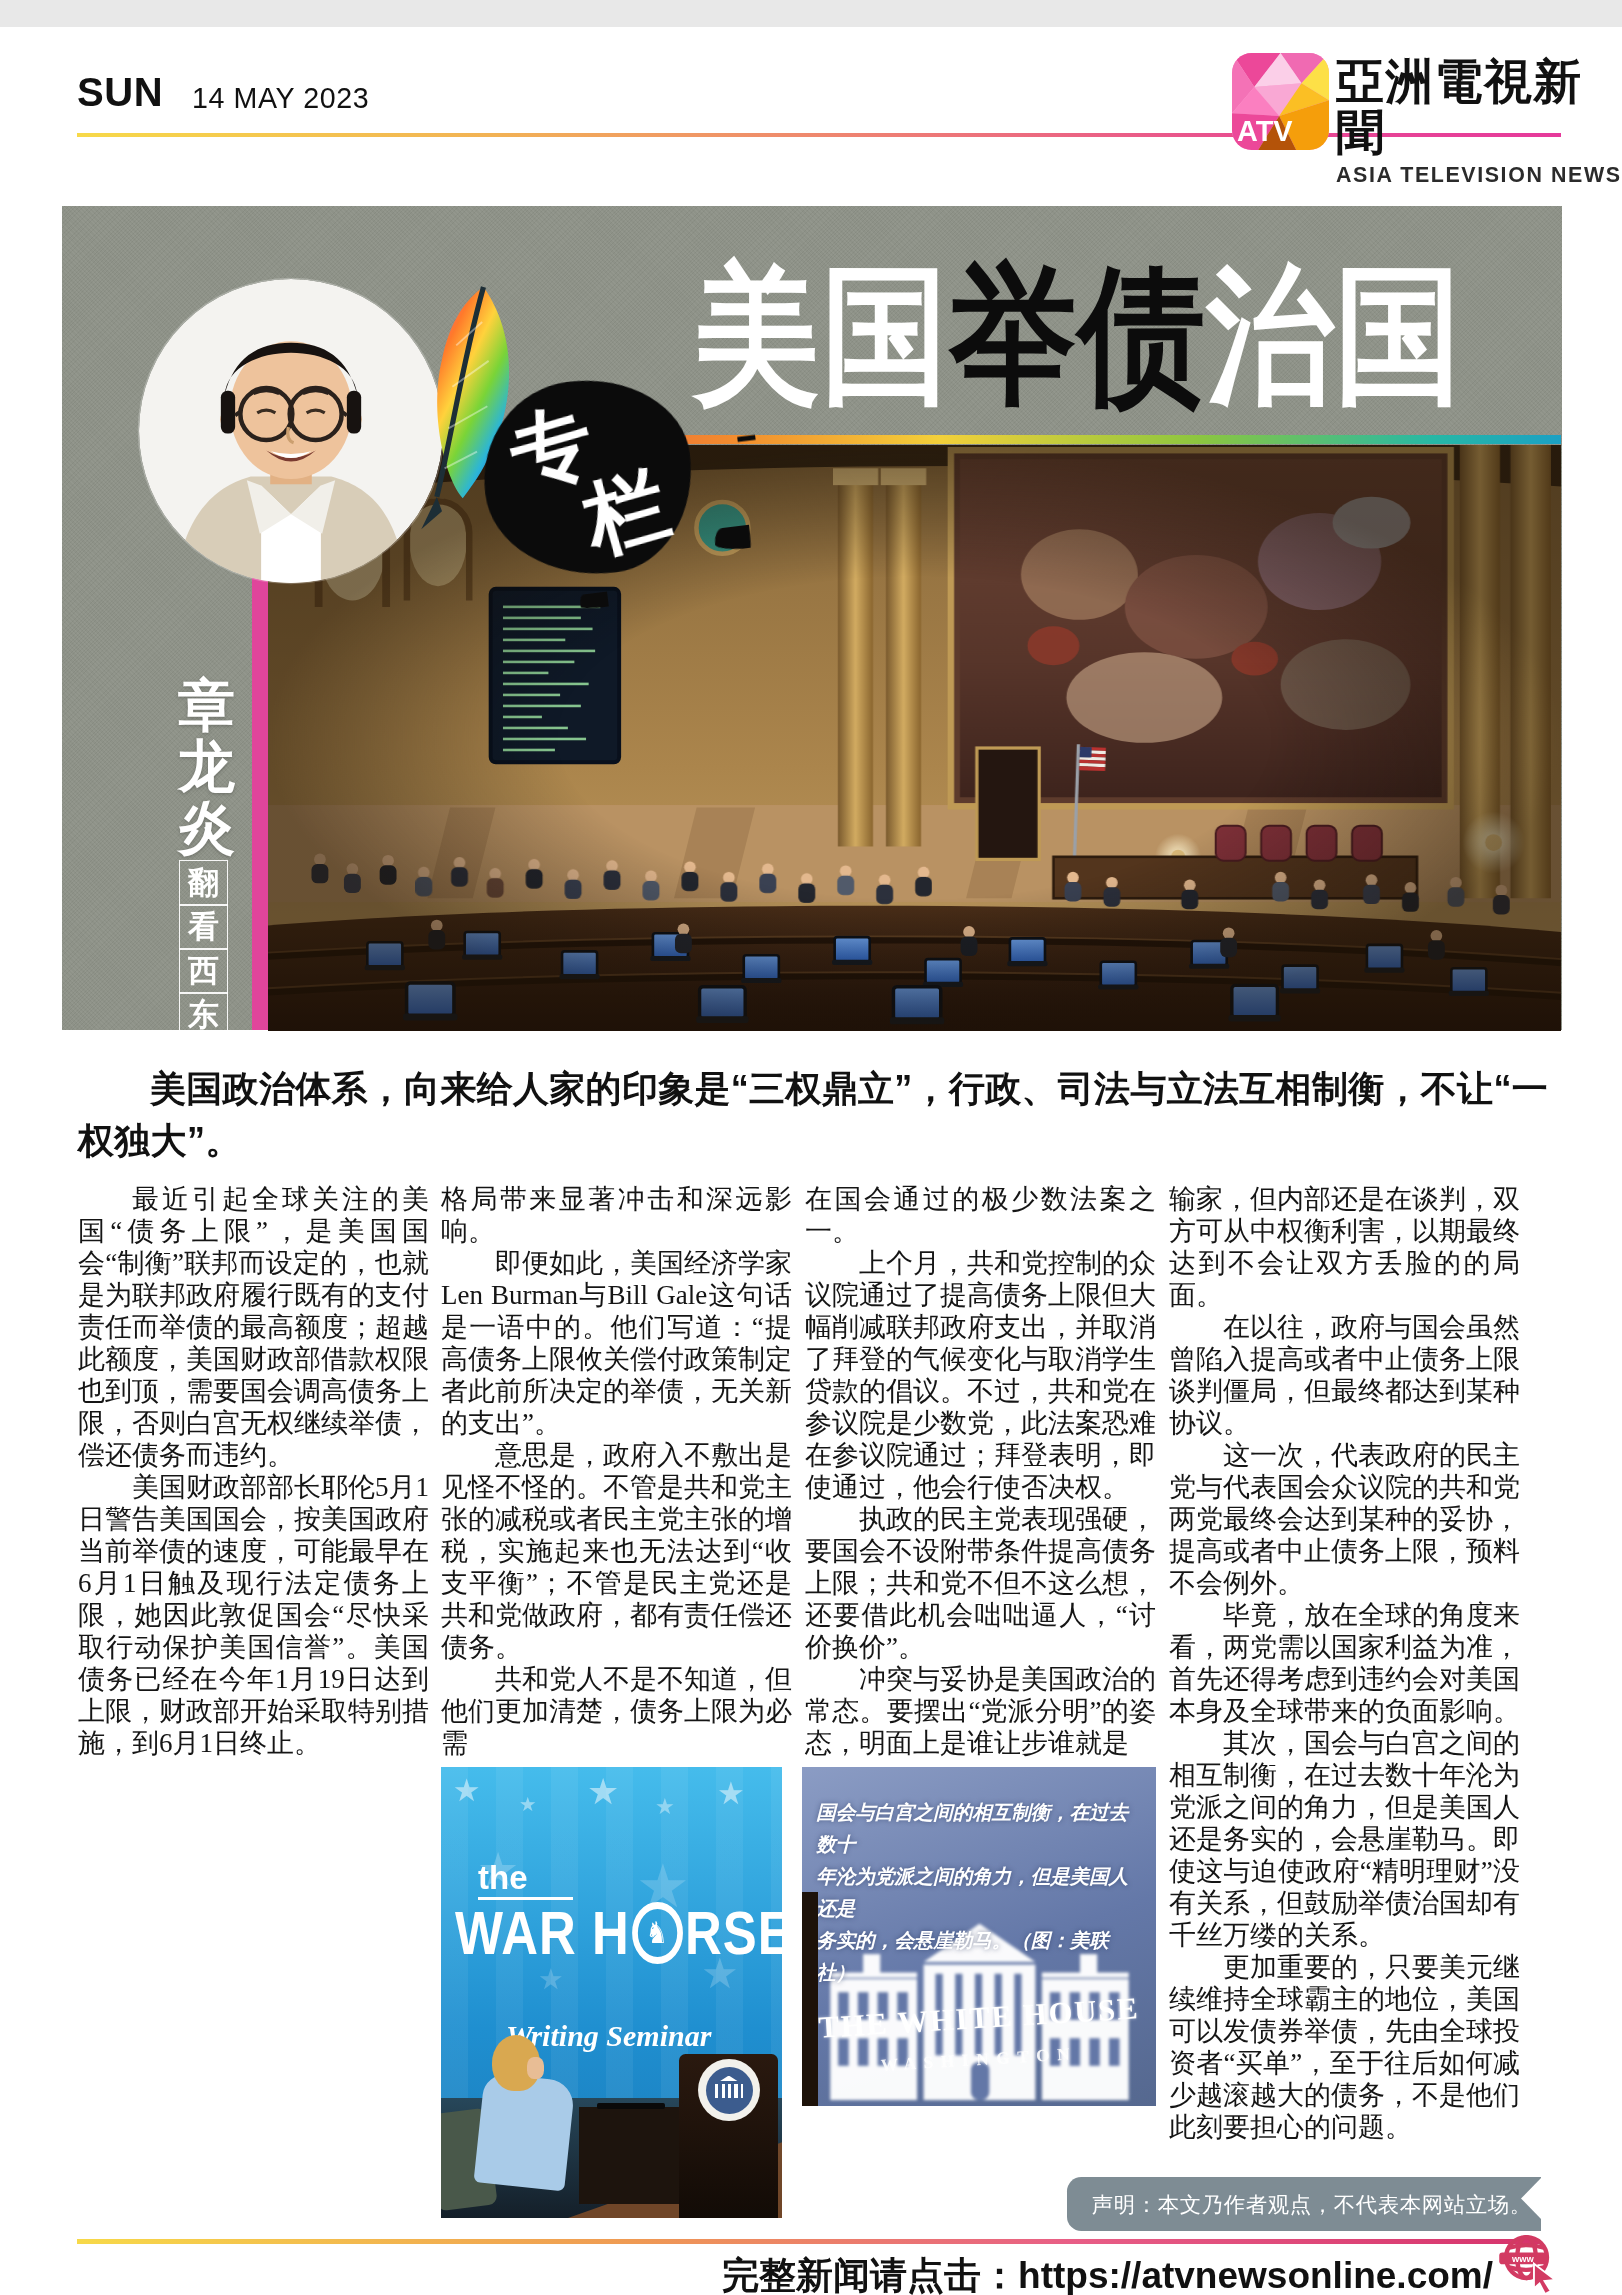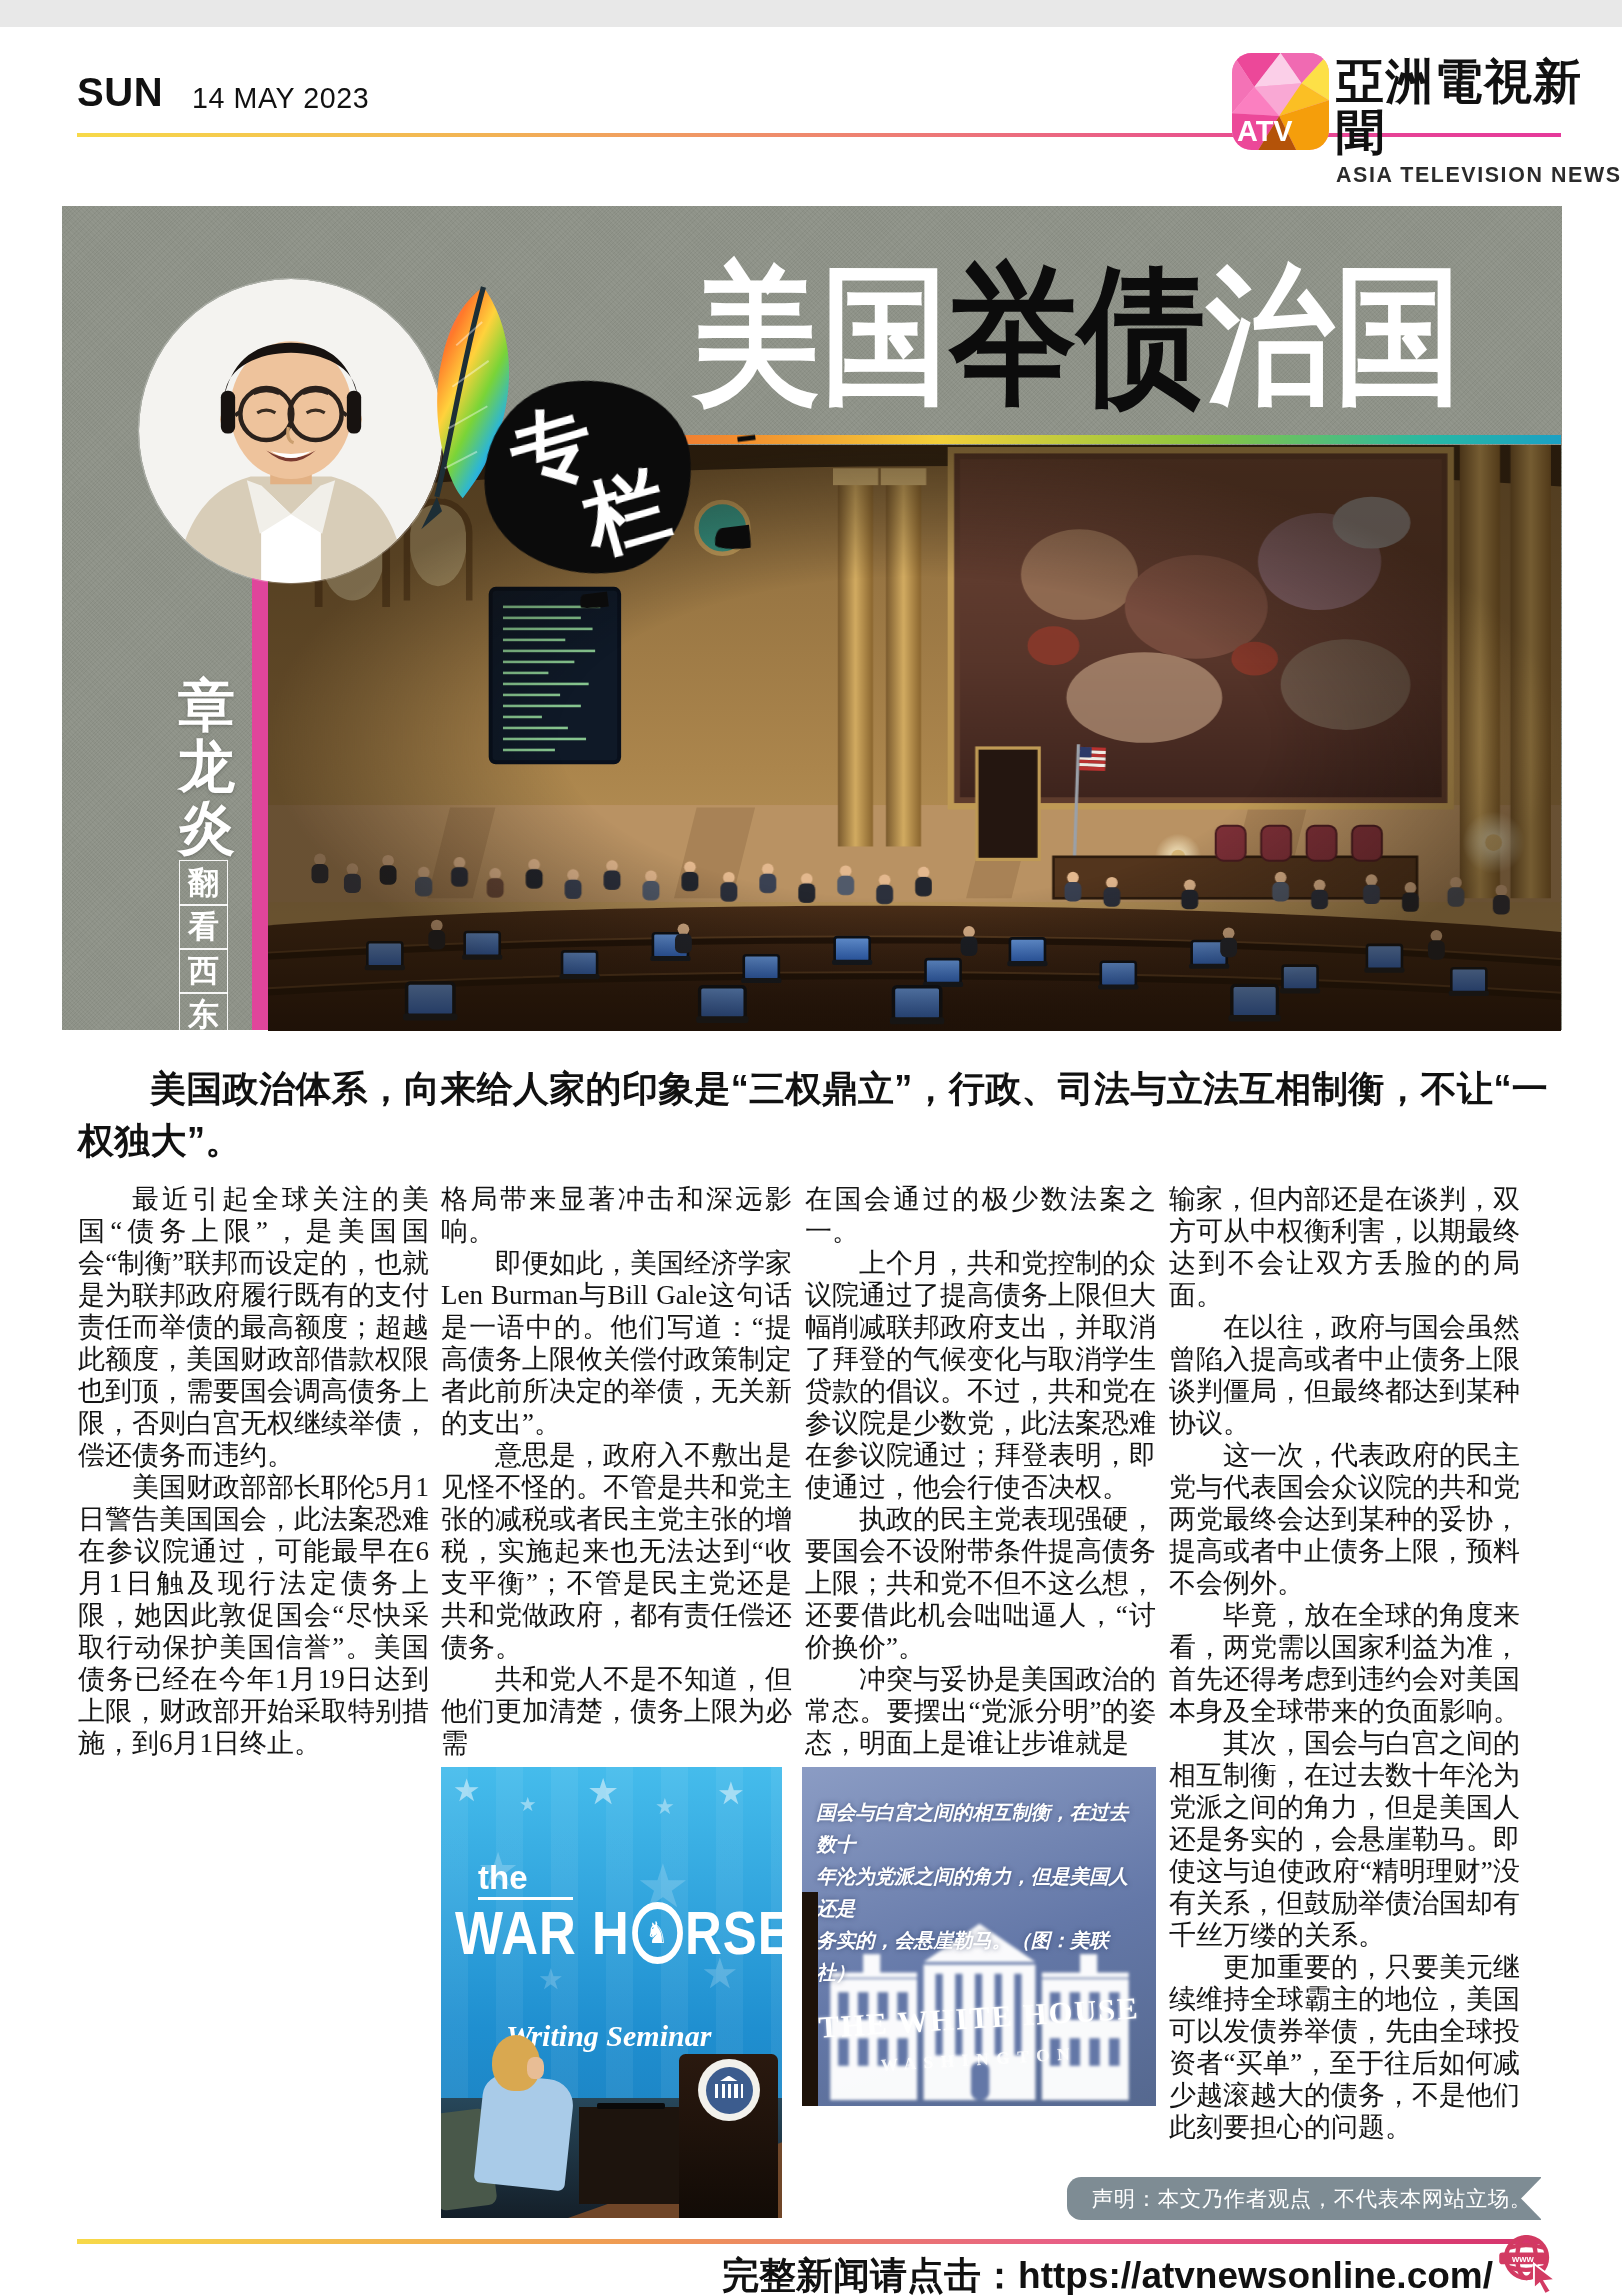--- a/index.html
+++ b/index.html
@@ -89,21 +89,21 @@
   .whg{position:absolute;left:23.4px;top:148px;width:309px;height:186px;filter:blur(1.6px);opacity:.97;}
   .sign1{position:absolute;left:0;bottom:70px;width:100%;text-align:center;color:#fff;
          font-family:"Liberation Serif","DejaVu Serif",serif;font-weight:700;font-size:30.5px;letter-spacing:1.9px;
          transform:rotate(-3.5deg);text-shadow:0 0 3.2px rgba(255,255,255,.55);}
   .sign2{position:absolute;left:0;bottom:36px;width:100%;text-align:center;color:#fff;
          font-family:"Liberation Serif","DejaVu Serif",serif;font-weight:700;font-size:17px;letter-spacing:7.8px;
          transform:rotate(-3.5deg);text-shadow:0 0 3.2px rgba(255,255,255,.5);opacity:.92;}
   .pod-sliver{position:absolute;left:0;bottom:0;width:15.6px;height:214px;background:#1d1209;}
 
   
-  .ribbon{left:1067px;top:2150px;width:474px;height:43px;background:#7e8c94;border-radius:14.3px 0 0 14.3px;
+  .ribbon{left:1067px;top:2150px;width:474px;height:54px;background:#7e8c94;border-radius:14.3px 0 0 14.3px;
           display:flex;align-items:center;justify-content:center;color:#fff;font-size:21.4px;letter-spacing:0.6px;
           padding-right:6.5px;box-sizing:border-box;padding-left:22px;}
   .rnotch{left:1521px;top:2150px;width:21px;height:43px;background:#ffffff;
           clip-path:polygon(100% 0,0 50%,100% 100%);}
   .fline{left:77px;top:2212px;width:1462px;height:4.5px;
          background:linear-gradient(90deg,#f7d949,#ef9a53 38%,#e85e86 68%,#d6336c);}
   .ftext{left:649px;top:2224px;width:844px;text-align:right;font-size:37px;font-weight:700;white-space:nowrap;}
   .ftext a{color:#111;text-decoration:none;}
   .globe{left:1498px;top:2203px;width:62px;height:65px;}
 </style>
@@ -416,21 +416,21 @@
       <div class="vbox">看</div>
       <div class="vbox">西</div>
       <div class="vbox">东</div>
     </div>
   </div>
 
   <div class="abs intro">美国政治体系，向来给人家的印象是“三权鼎立”，行政、司法与立法互相制衡，不让“一权独大”。</div>
 
   <div class="abs col c1">
       <p class="para indent">最近引起全球关注的美国“债务上限”，是美国国会“制衡”联邦而设定的，也就是为联邦政府履行既有的支付责任而举债的最高额度；超越此额度，美国财政部借款权限也到顶，需要国会调高债务上限，否则白宫无权继续举债，偿还债务而违约。</p>
-      <p class="para indent">美国财政部部长耶伦5月1日警告美国国会，此法案恐难在参议院通过，可能最早在6月1日触及现行法定债务上限，她因此敦促国会“尽快采取行动保护美国信誉”。美国债务已经在今年1月19日达到上限，财政部开始采取特别措施，到6月1日终止。</p>
+      <p class="para indent">美国财政部部长耶伦5月1日警告美国国会，按美国政府当前举债的速度，可能最早在6月1日触及现行法定债务上限，她因此敦促国会“尽快采取行动保护美国信誉”。美国债务已经在今年1月19日达到上限，财政部开始采取特别措施，到6月1日终止。</p>
     </div>
   <div class="abs col c2">
       <p class="para">格局带来显著冲击和深远影响。</p>
       <p class="para indent">即便如此，美国经济学家Len Burman与Bill Gale这句话是一语中的。他们写道：“提高债务上限攸关偿付政策制定者此前所决定的举债，无关新的支出”。</p>
       <p class="para indent">意思是，政府入不敷出是见怪不怪的。不管是共和党主张的减税或者民主党主张的增税，实施起来也无法达到“收支平衡”；不管是民主党还是共和党做政府，都有责任偿还债务。</p>
       <p class="para indent">共和党人不是不知道，但他们更加清楚，债务上限为必需</p>
     </div>
   <div class="abs col c3">
       <p class="para">在国会通过的极少数法案之一。</p>
       <p class="para indent">上个月，共和党控制的众议院通过了提高债务上限但大幅削减联邦政府支出，并取消了拜登的气候变化与取消学生贷款的倡议。不过，共和党在参议院是少数党，此法案恐难在参议院通过；拜登表明，即使通过，他会行使否决权。</p>

